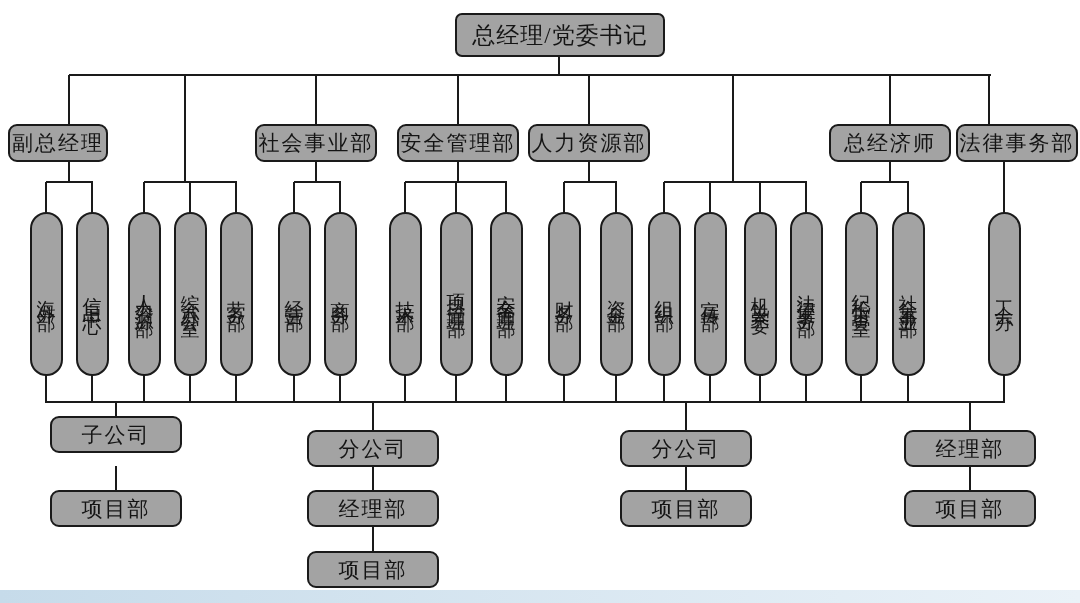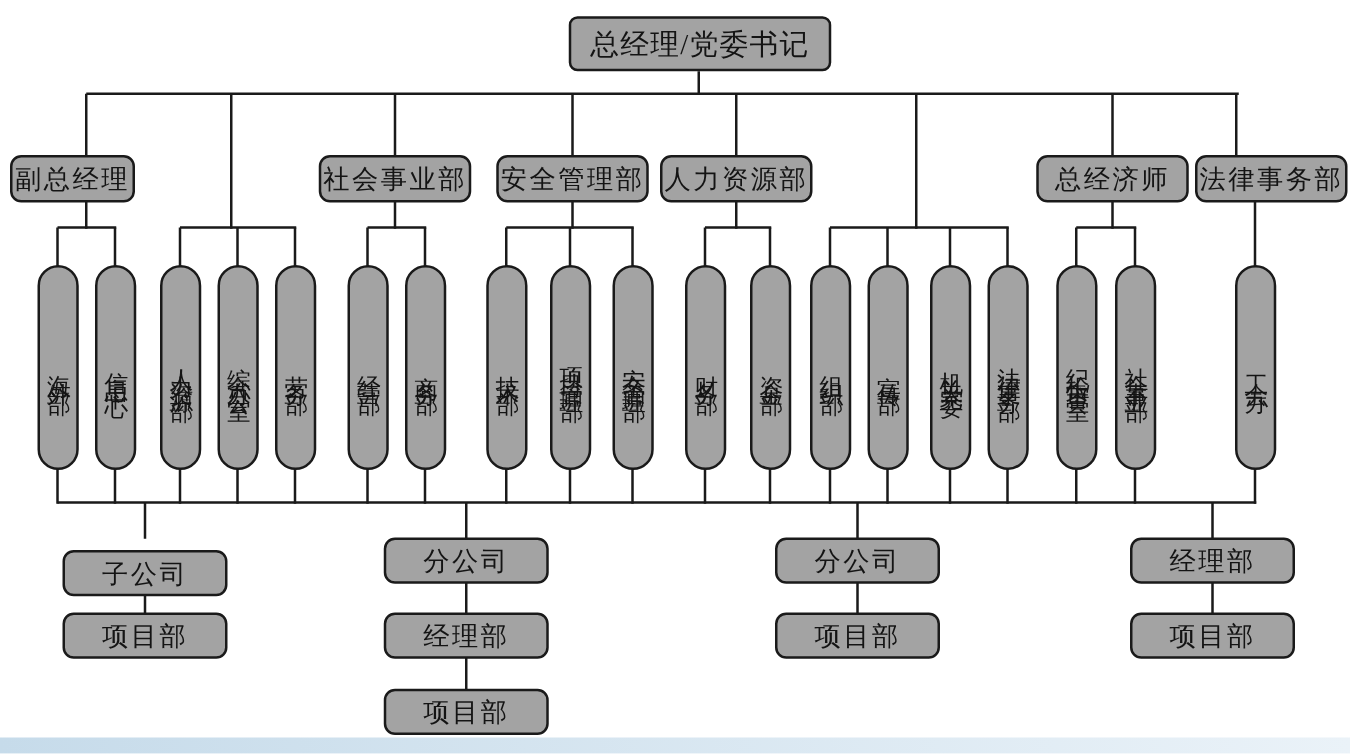--- a/index.html
+++ b/index.html
@@ -212,21 +212,21 @@
       </div>
       <div class="pill" style="left: 845px; top: 212px; width: 33px; height: 164px;">
         <span>纪检审查室</span>
       </div>
       <div class="pill" style="left: 892px; top: 212px; width: 33px; height: 164px;">
         <span>社会事业部</span>
       </div>
       <div class="pill" style="left: 988px; top: 212px; width: 33px; height: 164px;">
         <span>工会办</span>
       </div>
-      <div class="box" style="left: 50px; top: 440px; width: 132px; height: 37px;">
+      <div class="box" style="left: 50px; top: 416px; width: 132px; height: 37px;">
         <span>子公司</span>
       </div>
       <div class="box" style="left: 50px; top: 490px; width: 132px; height: 37px;">
         <span>项目部</span>
       </div>
       <div class="box" style="left: 307px; top: 430px; width: 132px; height: 37px;">
         <span>分公司</span>
       </div>
       <div class="box" style="left: 307px; top: 490px; width: 132px; height: 37px;">
         <span>经理部</span>

